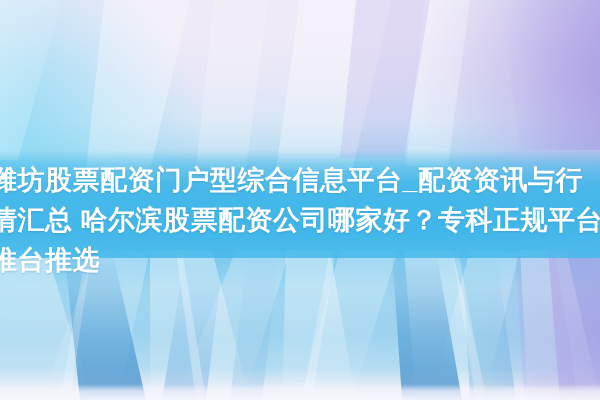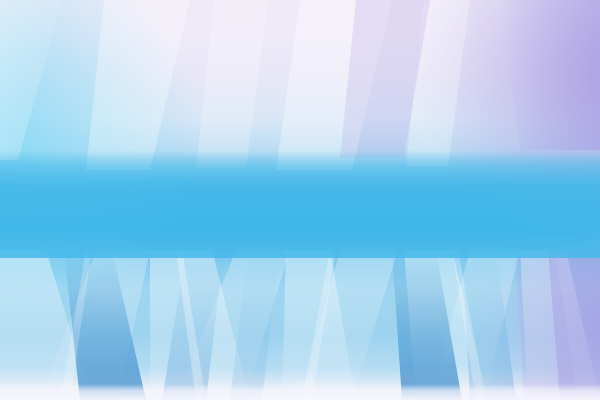--- a/index.html
+++ b/index.html
@@ -230,18 +230,21 @@
 
       <polygon points="176,250 182,250 206,400 196,400" fill="#ffffff" opacity="0.30"></polygon>
       <polygon points="330,250 336,250 312,400 302,400" fill="#ffffff" opacity="0.26"></polygon>
       <polygon points="452,250 458,250 486,400 476,400" fill="#ffffff" opacity="0.24"></polygon>
       <polygon points="86,250 92,250 70,400 60,400" fill="#ffffff" opacity="0.22"></polygon>
     </svg>
   </div>
 
   <div class="mid-band"></div>
 
+  <div class="headline-wrap">
+    <h1 class="headline">潍坊股票配资门户型综合信息平台_配资资讯与行情汇总 哈尔滨股票配资公司哪家好？专科正规平台推台推选</h1>
+  </div>
 
   <div class="bottom-strip"></div>
 
   <div class="watermark">...</div>
 
 </div>
 
 </body></html>

